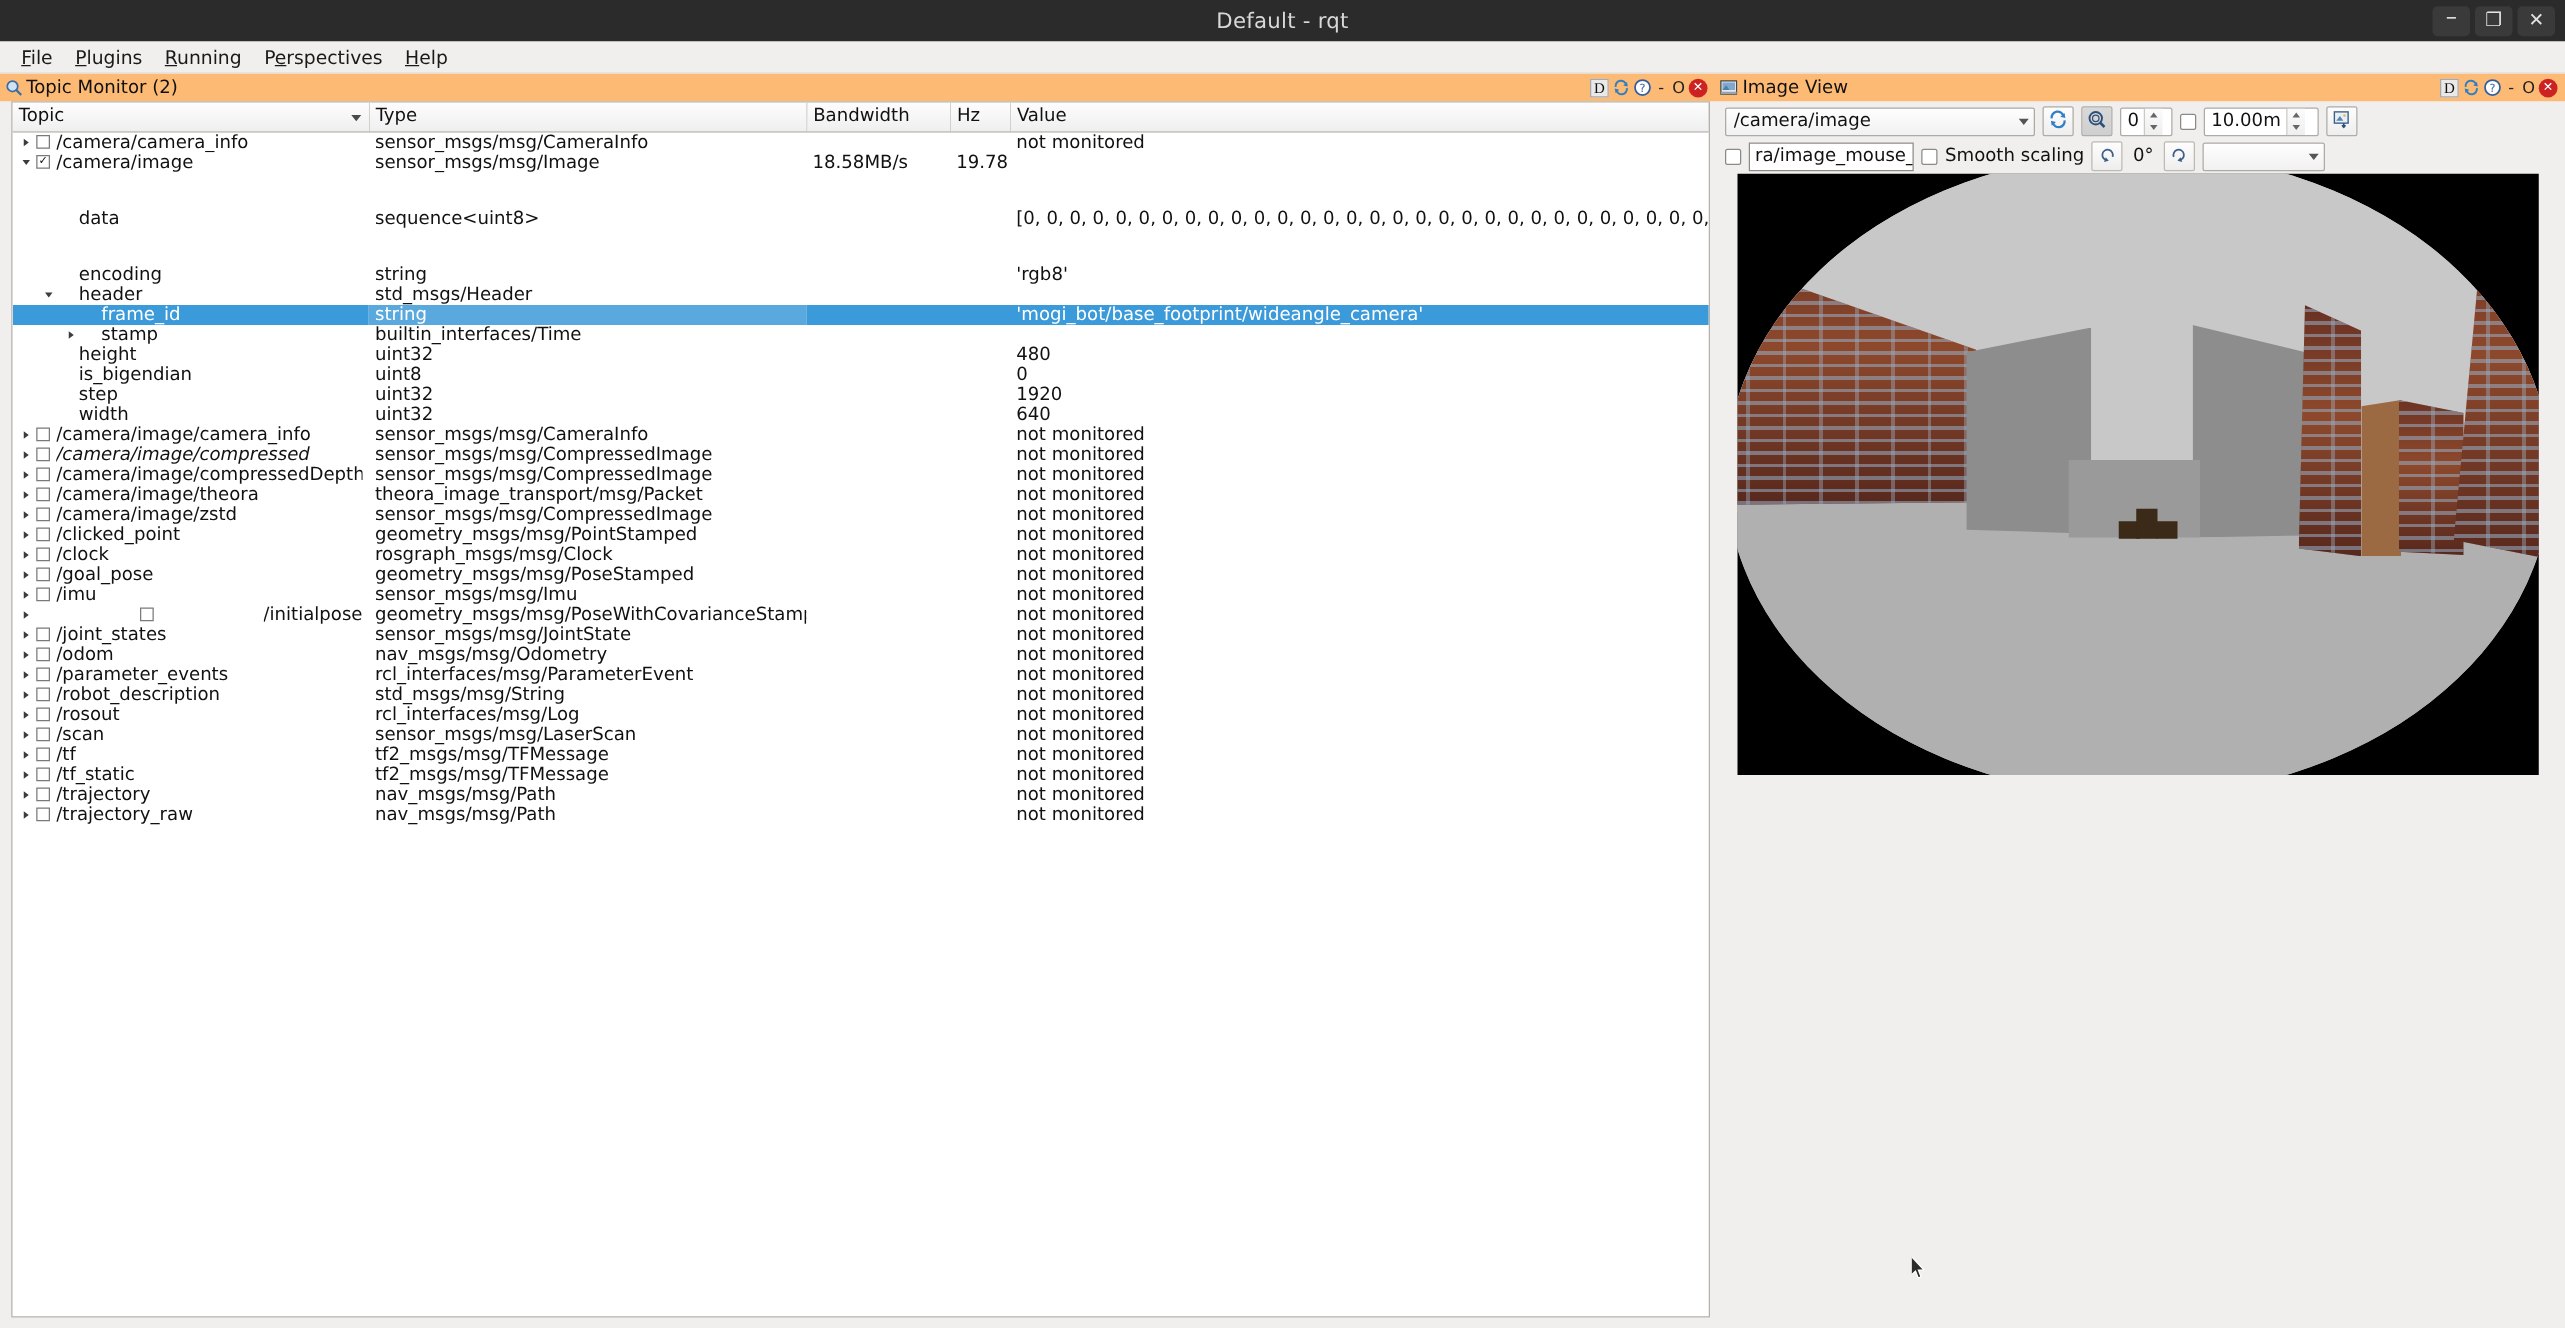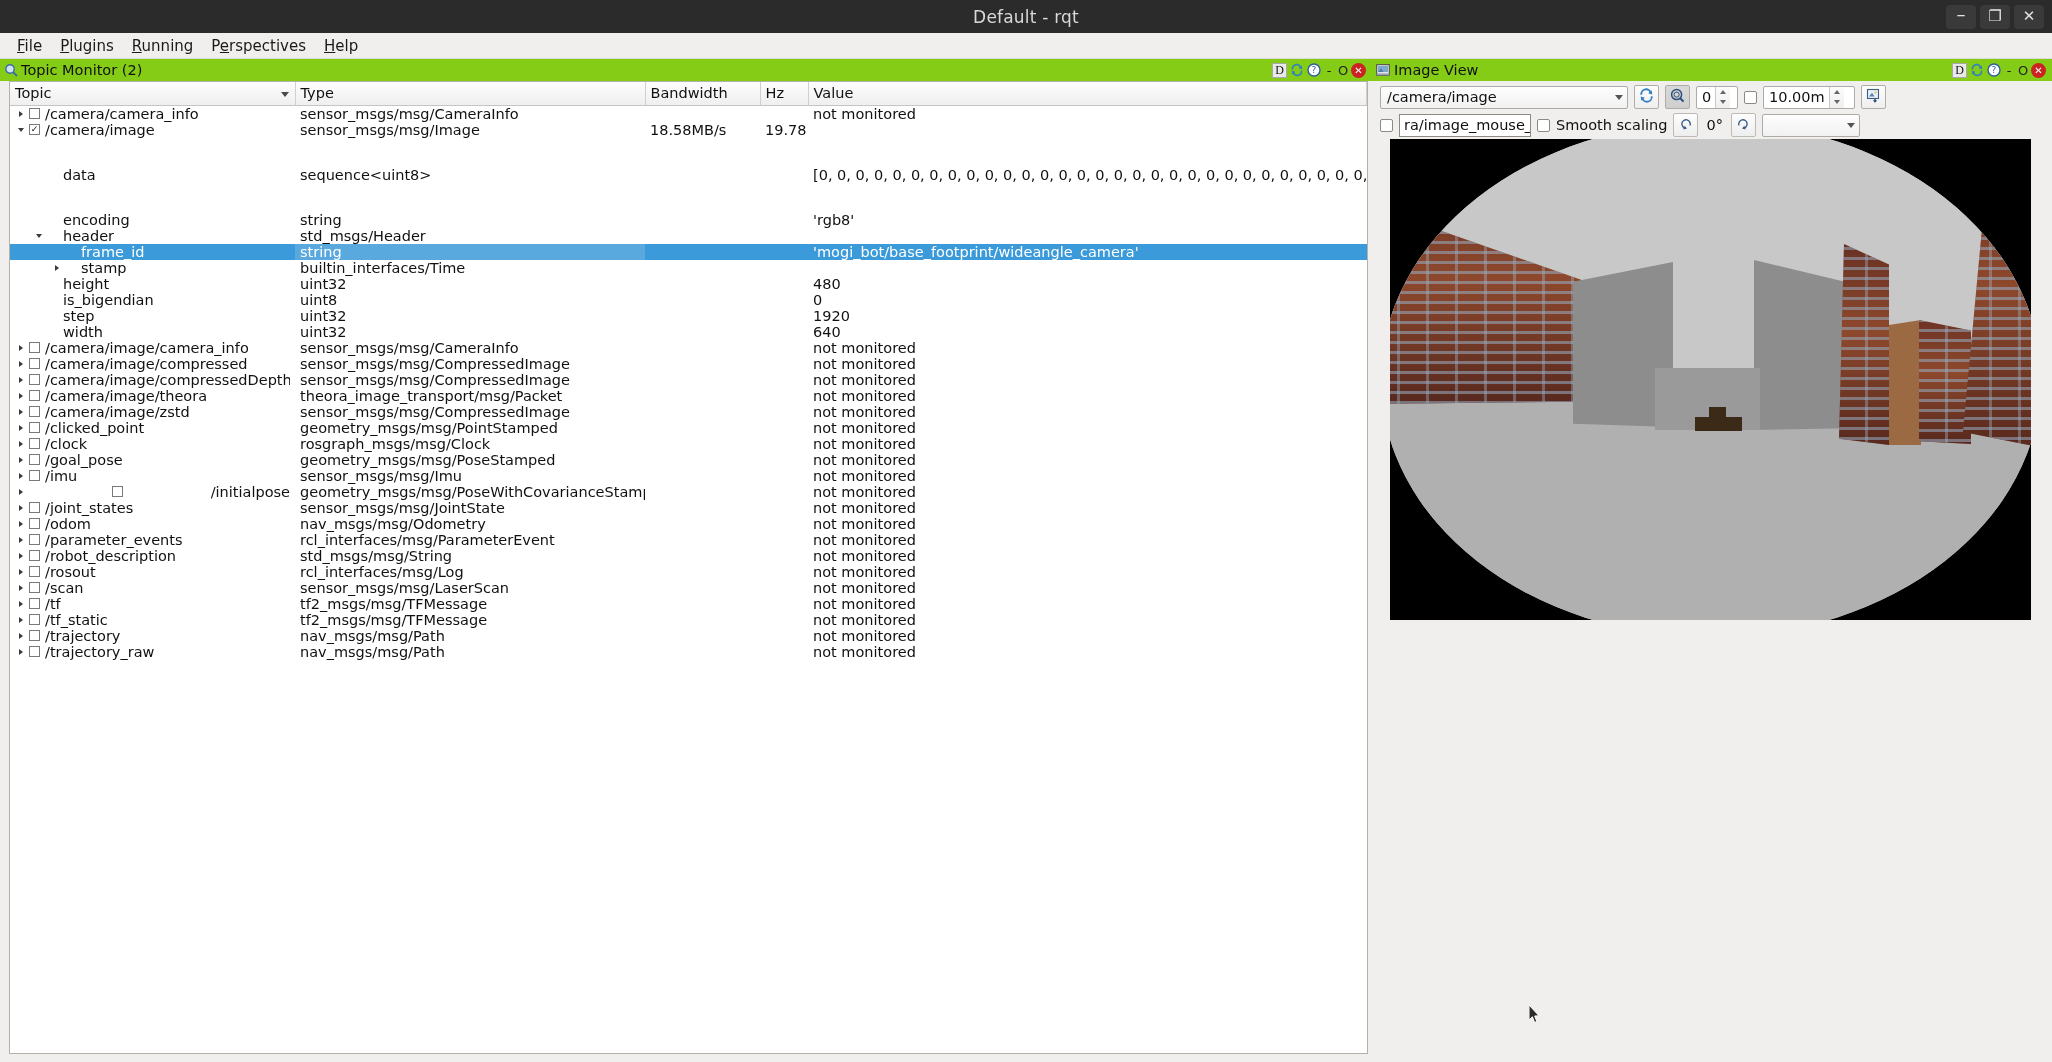--- a/index.html
+++ b/index.html
@@ -55,21 +55,21 @@
     display: flex;
   }
 
   
   .dock { display: flex; flex-direction: column; background: #f0efee; }
   .dock-title {
     height: 22px;
     display: flex; align-items: center;
     font-size: 14.5px; color: #111;
     padding: 0 2px 0 4px;
-    background: #84cc16;
+    background: #fdba74;
     flex: 0 0 auto;
   }
   .dock-title .dt-label { margin-left: 1px; }
   .dock-title .spacer { flex: 1 1 auto; }
   .dock-btns { display: flex; align-items: center; gap: 2px; padding-right: 4px; }
 
   .mini-btn {
     width: 15px; height: 15px;
     display: inline-flex; align-items: center; justify-content: center;
     font-size: 11px; line-height: 1; color: #1a3c6e;
@@ -559,21 +559,21 @@
                   <span class="lbl">/camera/image/camera_info</span>
                 </div>
               </td>
               <td class="c-type">sensor_msgs/msg/CameraInfo</td>
               <td class="c-bw"></td>
               <td class="c-hz"></td>
               <td class="c-val">not monitored</td>
             </tr>
             <tr class="row">
               <td>
-                <div class="cell-topic" style="padding-left: 0px;">
+                <div class="cell-topic" style="padding-left: 0px; font-style: italic;">
                   <span class="arrow right"></span>
                   <span class="chk"></span>
                   <span class="lbl">/camera/image/compressed</span>
                 </div>
               </td>
               <td class="c-type">sensor_msgs/msg/CompressedImage</td>
               <td class="c-bw"></td>
               <td class="c-hz"></td>
               <td class="c-val">not monitored</td>
             </tr>

